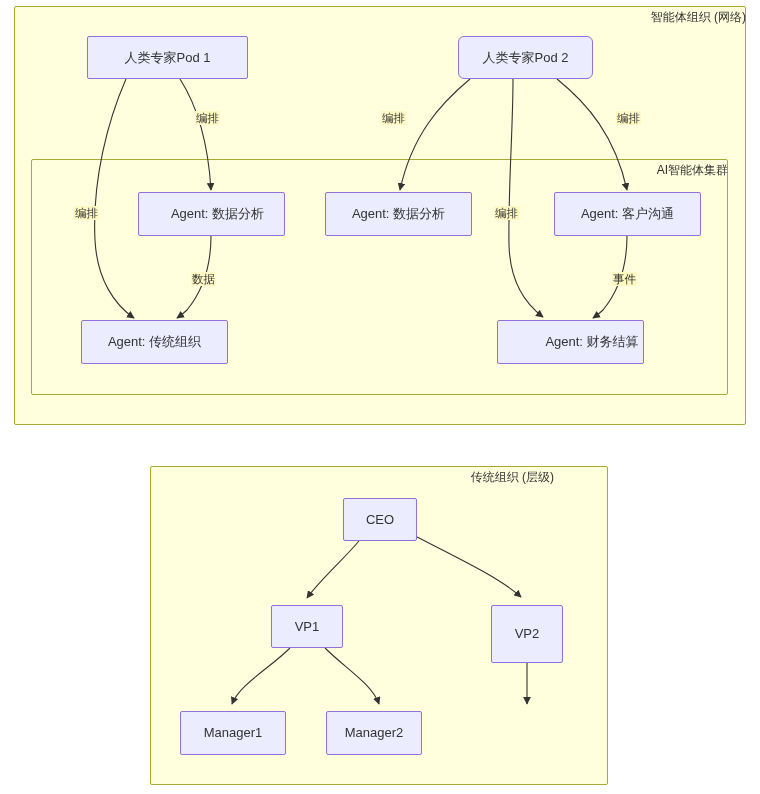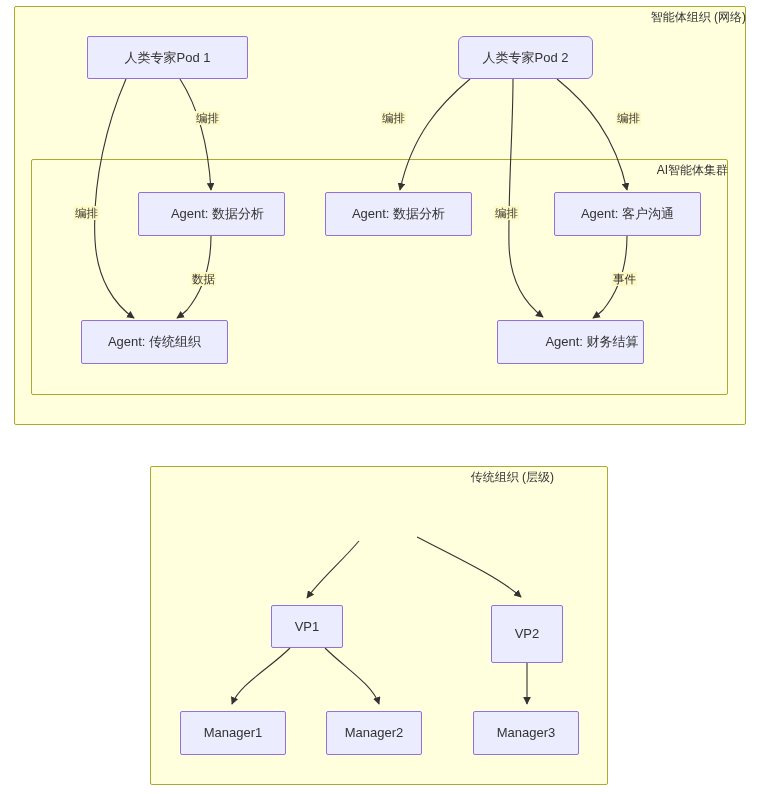--- a/index.html
+++ b/index.html
@@ -137,24 +137,24 @@
   <div class="node" style="left:138px; top:192px; width:147px; height:44px;padding-left:12px;">Agent: 数据分析</div>
 
   <div class="node" style="left:325px; top:192px; width:147px; height:44px;">Agent: 数据分析</div>
 
   <div class="node" style="left:554px; top:192px; width:147px; height:44px;">Agent: 客户沟通</div>
 
   <div class="node" style="left:81px; top:320px; width:147px; height:44px;">Agent: 传统组织</div>
 
   <div class="node" style="left:497px; top:320px; width:147px; height:44px;padding-left:43px;">Agent: 财务结算</div>
 
+  <div class="node" style="left:343px; top:498px; width:74px; height:43px;">CEO</div>
 
   <div class="node" style="left:271px; top:605px; width:72px; height:43px;">VP1</div>
 
   <div class="node" style="left:491px; top:605px; width:72px; height:58px;">VP2</div>
 
   <div class="node" style="left:180px; top:711px; width:106px; height:44px;">Manager1</div>
 
   <div class="node" style="left:326px; top:711px; width:96px; height:44px;">Manager2</div>
 
-  <div class="node" style="left:473px; top:711px; width:106px; height:44px;">Manager3</div>
 
 </div>
 
 </body></html>

